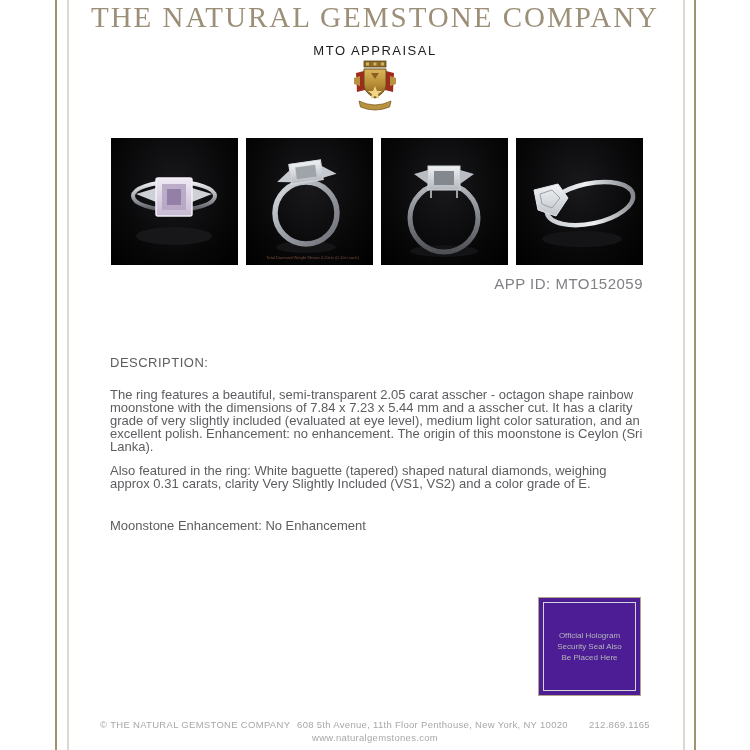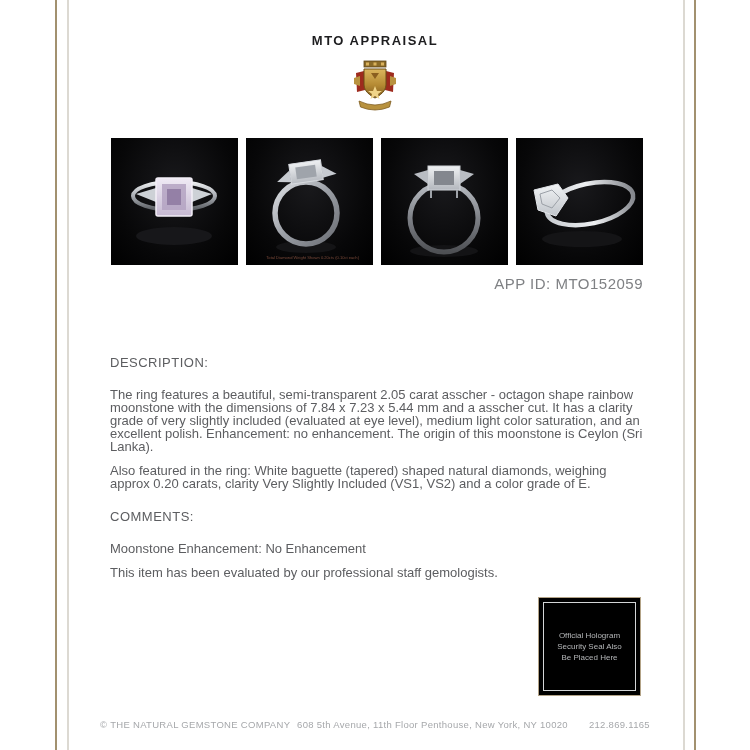--- a/index.html
+++ b/index.html
@@ -14,22 +14,22 @@
   .rule.gray-right { left:683px; background:#dcd9d2; }
   .rule.tan-right  { left:694px; background:#a2916f; }
 
   
   .title {
     position:absolute; top:1px; left:0; right:0; text-align:center;
     font-family:"Liberation Serif", serif; font-size:29px; letter-spacing:2px;
     color:#9c8f77; font-weight:400; white-space:nowrap;
   }
   .subtitle {
-    position:absolute; top:33px; left:0; right:0; text-align:center;
-    font-size:13px; letter-spacing:1.5px; color:#1d1d1f;font-weight:bold;
+    position:absolute; top:43px; left:0; right:0; text-align:center;
+    font-size:13px; letter-spacing:1.5px; color:#1d1d1f;
   }
   .crest { position:absolute; top:60px; left:351px; width:48px; height:52px; }
 
   
   .photos { position:absolute; left:111px; top:138px; display:flex; gap:8px; }
   .photo {
     width:127px; height:127px; position:relative;
     background:radial-gradient(ellipse at 50% 38%, #19191c 0%, #070708 65%, #000 100%);
   }
   .photo svg { position:absolute; inset:0; }
@@ -48,21 +48,21 @@
   .copy { position:absolute; left:110px; top:356px; width:535px;
     font-size:13px; line-height:13px; color:#5c5d60; }
   .copy .heading { letter-spacing:.5px; margin:0 0 10px 0; }
   .copy p { margin:0 0 11px 0; }
   .copy .section-gap { height:9px; }
   .comment-line { margin:0 0 11px 0; }
 
   
   .holo {
     position:absolute; left:538px; top:597px; width:103px; height:99px;
-    border:1px solid #b3a387; box-sizing:border-box; background:#000000;
+    border:1px solid #b3a387; box-sizing:border-box; background:#4c1d95;
   }
   .holo-inner {
     position:absolute; inset:4px; border:1px solid #d3d5d6;
     display:flex; flex-direction:column; align-items:center; justify-content:center;
     text-align:center; font-size:8px; line-height:11px; color:#b4b6b8;
   }
 
   
   .footer {
     position:absolute; left:0; right:0; top:718px; text-align:center;
@@ -74,20 +74,21 @@
 </head>
 <body>
 
 <div class="page">
 
   <div class="rule tan-left"></div>
   <div class="rule gray-left"></div>
   <div class="rule gray-right"></div>
   <div class="rule tan-right"></div>
 
+  <div class="title">THE NATURAL GEMSTONE COMPANY</div>
   <div class="subtitle">MTO APPRAISAL</div>
 
   <svg class="crest" viewBox="0 0 48 52" aria-hidden="true">
     <defs>
       <linearGradient id="gold" x1="0" y1="0" x2="0" y2="1">
         <stop offset="0" stop-color="#dcb75e"></stop>
           <stop offset=".55" stop-color="#b58a33"></stop>
           <stop offset="1" stop-color="#7e5a1d"></stop>
       </linearGradient>
     </defs>
@@ -209,37 +210,36 @@
 
   <div class="app-id">
     <span>APP ID:</span>
     <span>MTO152059</span>
   </div>
 
   <div class="copy">
     <div class="heading">DESCRIPTION:</div>
     <div class="section-gap"></div>
     <p>The ring features a beautiful, semi-transparent 2.05 carat asscher - octagon shape rainbow moonstone with the dimensions of 7.84 x 7.23 x 5.44 mm and a asscher cut. It has a clarity grade of very slightly included (evaluated at eye level), medium light color saturation, and an excellent polish. Enhancement: no enhancement. The origin of this moonstone is Ceylon (Sri Lanka).</p>
-    <p>Also featured in the ring: White baguette (tapered) shaped natural diamonds, weighing approx 0.20 carats, clarity Very Slightly Included (VS1, VS2) and a color grade of E.</p>
+    <p>Also featured in the ring: White baguette (tapered) shaped natural diamonds, weighing approx 0.31 carats, clarity Very Slightly Included (VS1, VS2) and a color grade of E.</p>
     <div class="section-gap"></div>
-    <div class="heading">COMMENTS:</div>
     <div class="section-gap"></div>
     <p class="comment-line">Moonstone Enhancement: No Enhancement</p>
-    <p class="comment-line">This item has been evaluated by our professional staff gemologists.</p>
   </div>
 
   <div class="holo">
     <div class="holo-inner">
       <span>Official Hologram</span>
       <span>Security Seal Also</span>
       <span>Be Placed Here</span>
     </div>
   </div>
 
   <div class="footer">
     <div>
       <span>© THE NATURAL GEMSTONE COMPANY</span>
       <span class="addr">608 5th Avenue, 11th Floor Penthouse, New York, NY  10020</span>
       <span class="phone">212.869.1165</span>
     </div>
+    <div>www.naturalgemstones.com</div>
   </div>
 
 </div>
 
 </body></html>

